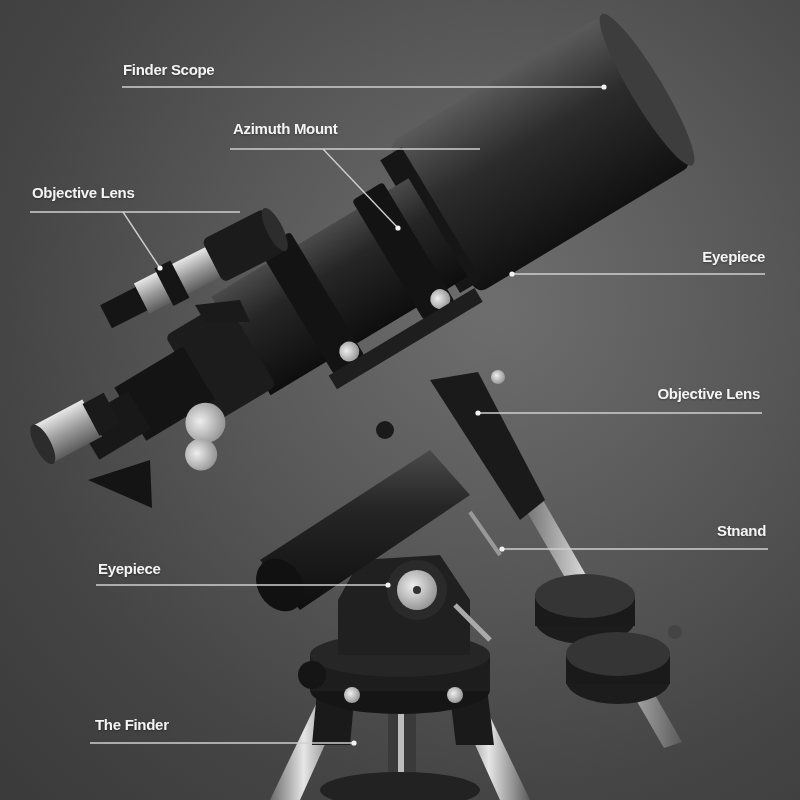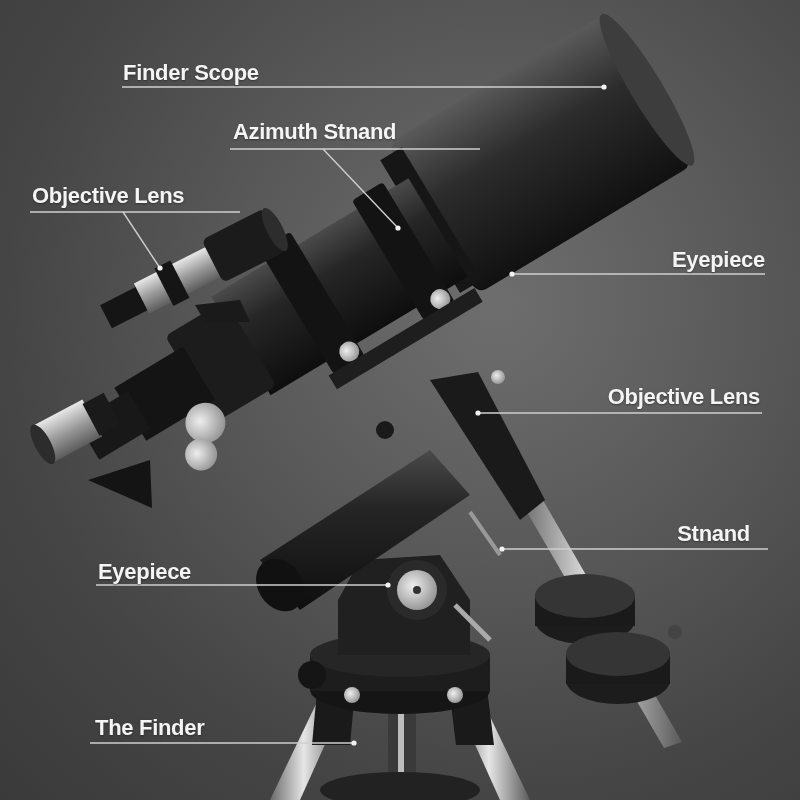--- a/index.html
+++ b/index.html
@@ -3,21 +3,21 @@
   <meta charset="utf-8">
   <style>
     html, body { margin: 0; padding: 0; }
     body {
       width: 800px; height: 800px; overflow: hidden; position: relative;
       background: radial-gradient(ellipse at 62% 38%, #6e6e6e 0%, #5a5a5a 35%, #454545 70%, #3a3a3a 100%);
       font-family: "Liberation Sans", "DejaVu Sans", sans-serif;
     }
     #scene { position: absolute; left: 0; top: 0; width: 800px; height: 800px; }
     .label {
-      position: absolute; color: #f4f4f4; font-size: 22px; font-weight: bold;
+      position: absolute; color: #f4f4f4; font-size: 15px; font-weight: bold;
       letter-spacing: -0.3px; white-space: nowrap; line-height: 1;
       text-shadow: 0 1px 2px rgba(0,0,0,0.35);
     }
     .label.right { text-align: right; }
   </style>
 </head>
 <body>
 
 <svg id="scene" viewBox="0 0 800 800" xmlns="http://www.w3.org/2000/svg">
   <defs>
@@ -150,19 +150,19 @@
       <circle cx="160" cy="268" r="2.6"></circle>
       <circle cx="512" cy="274" r="2.6"></circle>
       <circle cx="478" cy="413" r="2.6"></circle>
       <circle cx="502" cy="549" r="2.6"></circle>
       <circle cx="388" cy="585" r="2.6"></circle>
       <circle cx="354" cy="743" r="2.6"></circle>
     </g>
 </svg>
 
 <div class="label" style="left:123px; top:62px;">Finder Scope</div>
-<div class="label" style="left:233px; top:121px;">Azimuth Stnand</div>
+<div class="label" style="left:233px; top:121px;">Azimuth Mount</div>
 <div class="label" style="left:32px; top:185px;">Objective Lens</div>
 <div class="label right" style="right:35px; top:249px;">Eyepiece</div>
 <div class="label right" style="right:40px; top:386px;">Objective Lens</div>
-<div class="label right" style="right:50px; top:523px;">Stnand</div>
+<div class="label right" style="right:34px; top:523px;">Stnand</div>
 <div class="label" style="left:98px; top:561px;">Eyepiece</div>
 <div class="label" style="left:95px; top:717px;">The Finder</div>
 
 </body></html>

